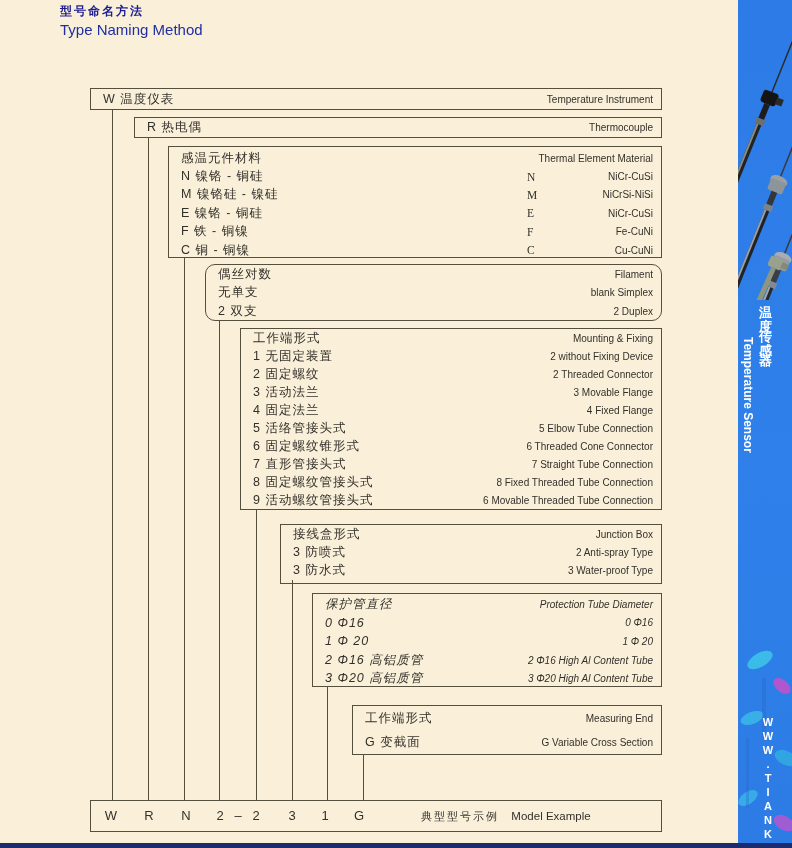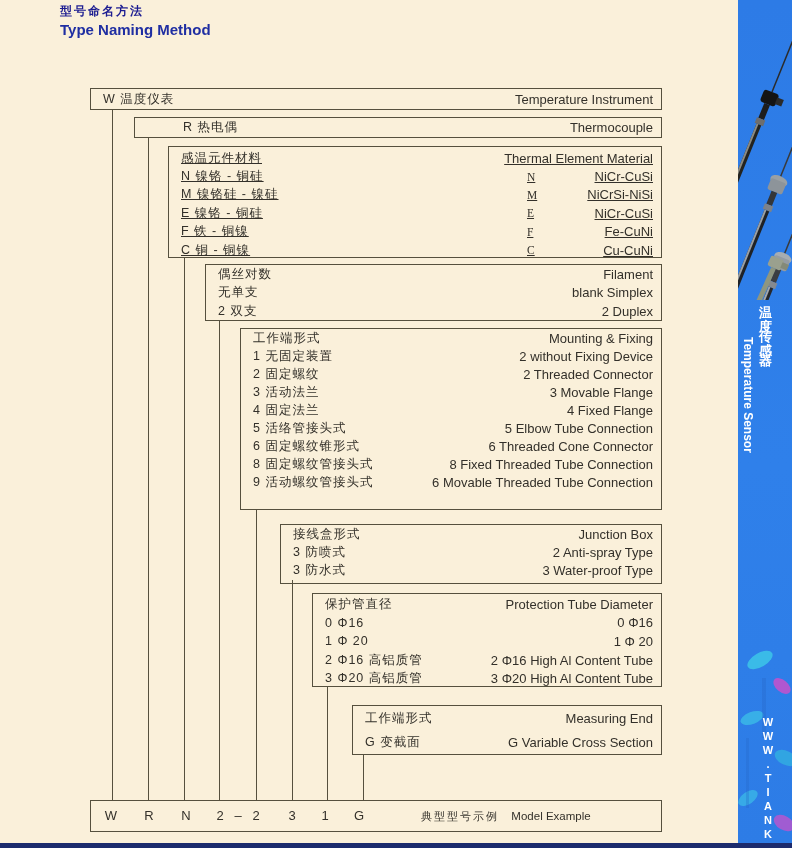--- a/index.html
+++ b/index.html
@@ -5,34 +5,34 @@
   html,body{margin:0;padding:0;}
   body{
     width:792px;height:848px;position:relative;overflow:hidden;
     background:#faf0da;
     font-family:"Liberation Sans", sans-serif;
     color:#33302a;
   }
   .abs{position:absolute;}
   
   .title-cn{left:60px;top:3px;font-size:12px;font-weight:bold;color:#1c1c91;letter-spacing:2px;}
-  .title-en{left:60px;top:21px;font-size:15px;font-weight:bold;color:#1f2ea2;}
+  .title-en{left:60px;top:21px;font-size:15px;font-weight:normal;color:#1f2ea2;}
   
   .box{position:absolute;border:1px solid #55503e;box-sizing:border-box;}
   .row{display:flex;justify-content:space-between;align-items:center;padding:0 8px 0 12px;}
   .cn{font-size:12.5px;letter-spacing:1px;white-space:nowrap;}
-  .en{font-size:13px;text-align:right;white-space:nowrap;}
+  .en{font-size:10px;text-align:right;white-space:nowrap;}
   .single .row{height:100%;}
   .b3 .row{height:18.4px;}
   .b4 .row{height:18.6px;}
   .b5 .row{height:18px;}
   .b6 .row{height:18.2px;}
   .b7 .row{height:18.6px;}
   .b8 .row{height:24px;}
-  .b3{padding-top:2px;text-decoration:underline;}
+  .b3{padding-top:2px;}
   .b7{padding-top:1px;}
   .mat-en{width:126px;display:flex;justify-content:space-between;align-items:center;}
   .mat-k{font-family:"Liberation Serif", serif;font-size:11.5px;}
   .vline{position:absolute;width:1px;background:#55503e;}
   
   .code{position:absolute;top:0;width:20px;height:30px;line-height:30px;text-align:center;font-size:13px;}
   .mex-cn{position:absolute;left:330px;top:0;height:30px;line-height:30px;font-size:11px;letter-spacing:2px;}
   .mex-en{position:absolute;left:410px;top:0;height:30px;line-height:30px;width:100px;text-align:center;font-size:11.5px;}
   
   .sidebar{position:absolute;left:738px;top:0;width:54px;height:848px;background:linear-gradient(180deg,#2d7be6 0%,#2f80ea 55%,#2d7ce6 100%);overflow:hidden;}
@@ -59,21 +59,21 @@
 <div class="vline" style="left:327px;top:687px;height:113px;"></div>
 <div class="vline" style="left:363px;top:755px;height:45px;"></div>
 
 <div class="box single" style="left:90px;top:88px;width:572px;height:22px;">
   <div class="row">
     <span class="cn">W  温度仪表</span>
     <span class="en">Temperature  Instrument</span>
   </div>
 </div>
 
-<div class="box single" style="left:134px;top:117px;width:528px;height:21px;padding-left:36px;">
+<div class="box single" style="left:134px;top:117px;width:528px;height:21px;">
   <div class="row">
     <span class="cn">R  热电偶</span>
     <span class="en">Thermocouple</span>
   </div>
 </div>
 
 <div class="box b3" style="left:168px;top:146px;width:494px;height:112px;">
   <div class="row">
     <span class="cn">感温元件材料</span>
     <span class="en">Thermal  Element  Material</span>
@@ -115,21 +115,21 @@
       <div class="row">
         <span class="cn">C  铜 - 铜镍</span>
         <span class="mat-en">
           <span class="mat-k">C</span>
           <span class="en">Cu-CuNi</span>
         </span>
       </div>
     </div>
 </div>
 
-<div class="box b4" style="left:205px;top:264px;width:457px;height:57px;">
+<div class="box b4" style="left:205px;top:264px;width:457px;height:57px;border-radius:10px;">
   <div class="row">
     <span class="cn">偶丝对数</span>
     <span class="en">Filament</span>
   </div>
   <div>
 
       <div class="row">
         <span class="cn">无单支</span>
         <span class="en">blank  Simplex</span>
       </div>
@@ -171,20 +171,24 @@
       <div class="row">
         <span class="cn">5   活络管接头式</span>
         <span class="en">5 Elbow Tube Connection</span>
       </div>
 
       <div class="row">
         <span class="cn">6   固定螺纹锥形式</span>
         <span class="en">6 Threaded Cone Connector</span>
       </div>
 
+      <div class="row">
+        <span class="cn">7   直形管接头式</span>
+        <span class="en">7 Straight Tube Connection</span>
+      </div>
 
       <div class="row">
         <span class="cn">8   固定螺纹管接头式</span>
         <span class="en">8 Fixed Threaded Tube Connection</span>
       </div>
 
       <div class="row">
         <span class="cn">9   活动螺纹管接头式</span>
         <span class="en">6 Movable  Threaded Tube Connection</span>
       </div>
@@ -203,21 +207,21 @@
         <span class="en">2 Anti-spray Type</span>
       </div>
 
       <div class="row">
         <span class="cn">3   防水式</span>
         <span class="en">3 Water-proof Type</span>
       </div>
     </div>
 </div>
 
-<div class="box b7" style="left:312px;top:593px;width:350px;height:94px;">
+<div class="box b7" style="left:312px;top:593px;width:350px;height:94px;font-style:italic;">
   <div class="row">
     <span class="cn">保护管直径</span>
     <span class="en">Protection Tube Diameter</span>
   </div>
   <div>
 
       <div class="row">
         <span class="cn">0  Φ16</span>
         <span class="en">0  Φ16</span>
       </div>

